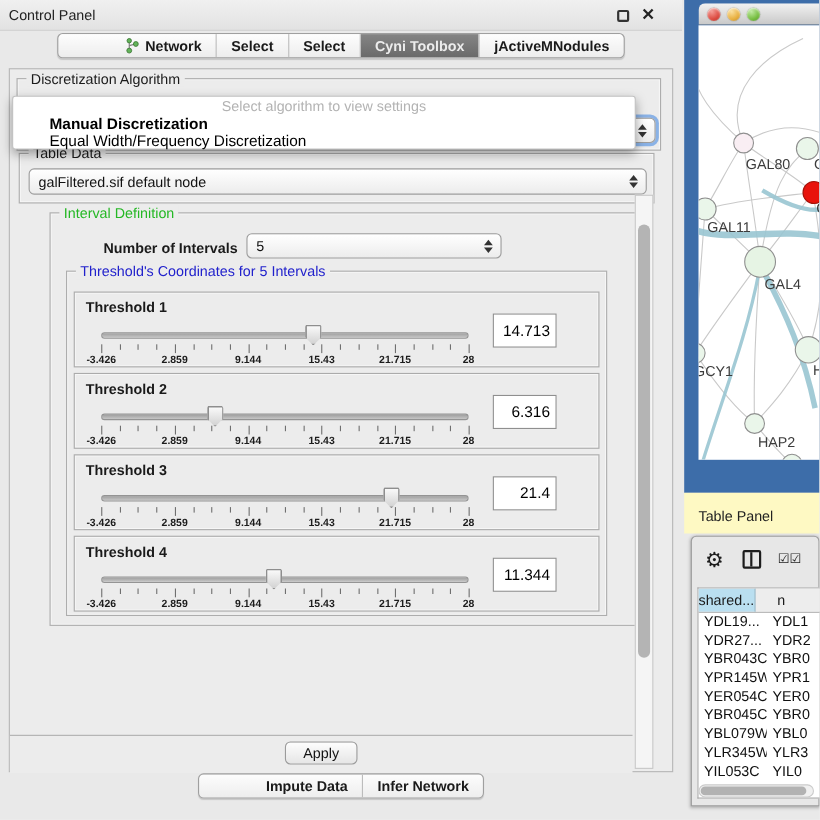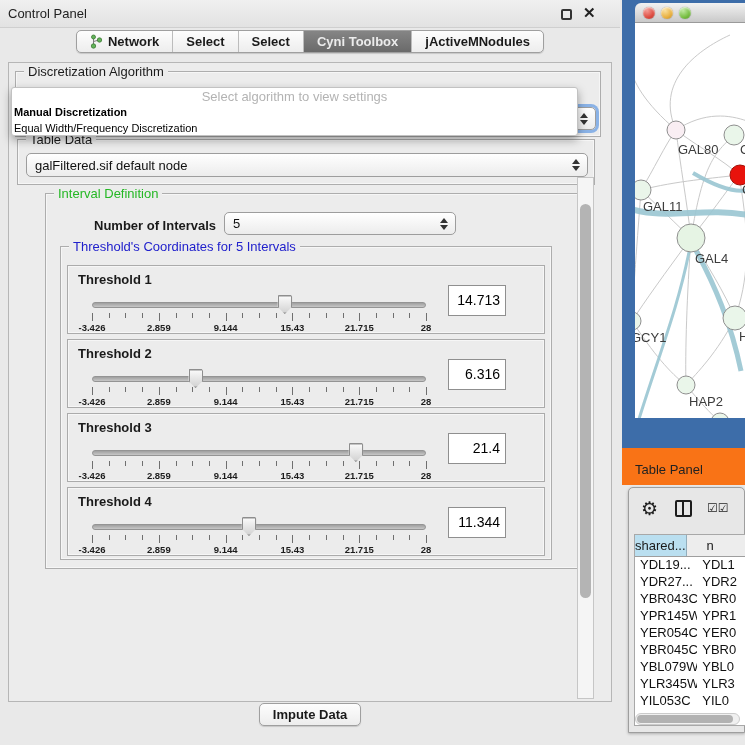--- a/index.html
+++ b/index.html
@@ -6,21 +6,21 @@
   html,body { width:745px; height:745px; overflow:hidden; }
   body { font-family:"Liberation Sans", sans-serif; background:#e9e9e9; position:relative; font-size:13px; color:#1a1a1a; }
 
   
   #control-panel { position:absolute; left:0; top:0; width:620px; height:745px; background:#e9e9e9; }
   .titlebar { position:absolute; left:0; top:0; width:620px; height:28px; background:linear-gradient(#f0f0f0,#e2e2e2); border-bottom:1px solid #cfcfcf; }
   .titlebar .title { position:absolute; left:8px; top:6px; font-size:13px; color:#222; }
   .float-btn { position:absolute; left:561px; top:9px; width:11px; height:11px; border:2px solid #333; border-radius:2px; background:transparent; }
   .close-btn { position:absolute; left:583px; top:4px; font-size:15px; font-weight:bold; color:#222; }
 
-  .seg { display:inline-flex; border:1px solid #9f9f9f; border-radius:5px; overflow:hidden; background:linear-gradient(#fdfdfd,#ededed); box-shadow:0 1px 1px rgba(0,0,0,.15); }
+  .seg { display:inline-flex; border:1px solid #9f9f9f; border-radius:5px; overflow:hidden; background:linear-gradient(#fdfdfd,#ededed); box-shadow:0 1px 1px rgba(0,0,0,.15);padding-left:48px; }
   .seg .segbtn { display:flex; align-items:center; gap:5px; padding:3px 13px; font-size:13px; font-weight:bold; color:#1a1a1a; background:transparent; border:none; border-left:1px solid #bcbcbc; white-space:nowrap; }
   .seg .segbtn:first-child { border-left:none; }
   .seg .segbtn.sel { background:linear-gradient(#858585,#6a6a6a); color:#ececec; }
   .toptabs { position:absolute; left:0; top:30px; width:620px; text-align:center; }
   .bottomtabs { position:absolute; left:0; top:703px; width:620px; text-align:center; }
 
   .content { position:absolute; left:8px; top:62px; width:604px; height:640px; background:#ececec; border:1px solid #b6b6b6; }
 
   .group { position:absolute; border:1px solid #adadad; box-shadow:inset 0 0 0 1px rgba(255,255,255,.55); }
   .group > .gtitle { position:absolute; top:-8px; left:8px; background:#ececec; padding:0 4px; font-size:13px; color:#1b1b1b; white-space:nowrap; }
@@ -33,21 +33,21 @@
   .combo .arrows .down { width:0;height:0;border-left:4px solid transparent;border-right:4px solid transparent;border-top:5px solid #333; }
   .combo.focused { box-shadow:0 0 0 3px rgba(86,148,227,.65); }
 
   
   #algo-group { left:6px; top:8px; width:586px; height:66px; }
   #algo-combo { left:10px; top:35px; width:570px; height:23px; }
 
   
   #algo-popup { position:absolute; left:2px; top:24px; width:567px; height:49px; background:#ffffff; border:1px solid #c2c2c2; border-radius:3px; box-shadow:0 4px 10px rgba(0,0,0,.35); z-index:10; }
   #algo-popup .hint { text-align:center; color:#b3b3b3; font-size:13px; padding-top:1px; }
-  #algo-popup .item { font-size:11px; color:#000; padding-left:2px; line-height:16px; }
+  #algo-popup .item { font-size:14px; color:#000; padding-left:2px; line-height:16px;margin-left:31px; }
   #algo-popup .item.bold { font-weight:bold; }
 
   #tabledata-group { left:8px; top:76px; width:578px; height:46px; }
   #tabledata-combo { left:8px; top:13px; width:562px; height:24px; }
 
   #interval-group { left:36px; top:130px; width:546px; height:376px; }
   .numlabel { position:absolute; left:48px; top:24px; font-weight:bold; font-size:13px; }
   #num-combo { left:178px; top:18px; width:232px; height:23px; }
 
   #thresh-group { left:14px; top:52px; width:492px; height:314px; }
@@ -83,21 +83,21 @@
   #net-window { position:absolute; left:622px; top:0; width:123px; height:448px; background:#3d6da9; }
   #net-titlebar { position:absolute; left:13px; top:3px; width:110px; height:20px; background:linear-gradient(#f2f2f2,#c9c9c9); border-top-left-radius:6px; border-bottom:1px solid #9a9a9a; }
   .light { position:absolute; top:4px; width:12px; height:12px; border-radius:50%; box-shadow:inset 0 1px 2px rgba(255,255,255,.8), 0 0 1px rgba(0,0,0,.5); }
   .light.red    { left:8px;  background:radial-gradient(circle at 35% 30%, #f49a93, #dc4a3f 60%, #a42c22); }
   .light.yellow { left:26px; background:radial-gradient(circle at 35% 30%, #fadf9c, #e8af3e 60%, #b07b18); }
   .light.green  { left:44px; background:radial-gradient(circle at 35% 30%, #bfe9a0, #75bd3f 60%, #44841b); }
   #net-canvas { position:absolute; left:13px; top:23px; width:110px; height:395px; background:#ffffff; overflow:hidden; }
   .node-label { font-family:"Liberation Sans", sans-serif; font-size:13px; fill:#3c3c3c; }
 
   
-  #table-panel-bar { position:absolute; left:622px; top:448px; width:123px; height:37px; background:#f97316; }
+  #table-panel-bar { position:absolute; left:622px; top:448px; width:123px; height:37px; background:#fef9c3; }
   #table-panel-bar .title { position:absolute; left:13px; top:14px; font-size:13px; color:#222; }
   #table-window { position:absolute; left:628px; top:487px; width:117px; height:246px; background:#e7e7e7; border:1px solid #9e9e9e; border-radius:5px 5px 0 0; box-shadow:0 1px 3px rgba(0,0,0,.25); }
   .tbl-toolbar { position:absolute; left:0; top:0; width:100%; height:44px; }
   .gear { position:absolute; left:12px; top:9px; font-size:19px; color:#1d1d1d; }
   .split-icon { position:absolute; left:46px; top:12px; width:17px; height:17px; border:2px solid #1d1d1d; border-radius:2px; }
   .split-icon::after { content:""; position:absolute; left:5px; top:0; width:2px; height:13px; background:#1d1d1d; }
   .checks { position:absolute; left:78px; top:13px; font-size:12px; letter-spacing:0px; color:#1d1d1d; }
   .table-area { position:absolute; left:5px; top:46px; width:112px; height:192px; background:#fff; border:1px solid #a8a8a8; border-right:none; overflow:hidden; }
   .thead { display:flex; height:22px; border-bottom:1px solid #9e9e9e; }
   .th1 { width:77px; background:#badff0; border-right:1px solid #93aebc; text-align:center; font-size:13px; color:#1a1a1a; padding-top:3px; }
@@ -346,30 +346,36 @@
                 <span class="tick-label" style="left: 80%;">21.715</span>
                 <span class="tick-label" style="left: 100%;">28</span>
               </div>
           </div>
           <div class="valuebox">11.344</div>
         </div>
       </div>
     </div>
 
 
+    <div class="bottombar">
+      <span class="apply-btn">Apply</span>
+    </div>
 
     <div class="vscroll">
         <div class="thumb"></div>
       </div>
   </div>
 
   <div class="bottomtabs">
     <span class="seg">
       <span class="segbtn">
           <span>Impute Data</span>
+        </span>
+      <span class="segbtn">
+          <span>Infer Network</span>
         </span>
     </span>
   </div>
 </div>
 
 <div id="net-window">
   <div id="net-titlebar">
     <span class="light red"></span>
     <span class="light yellow"></span>
     <span class="light green"></span>

